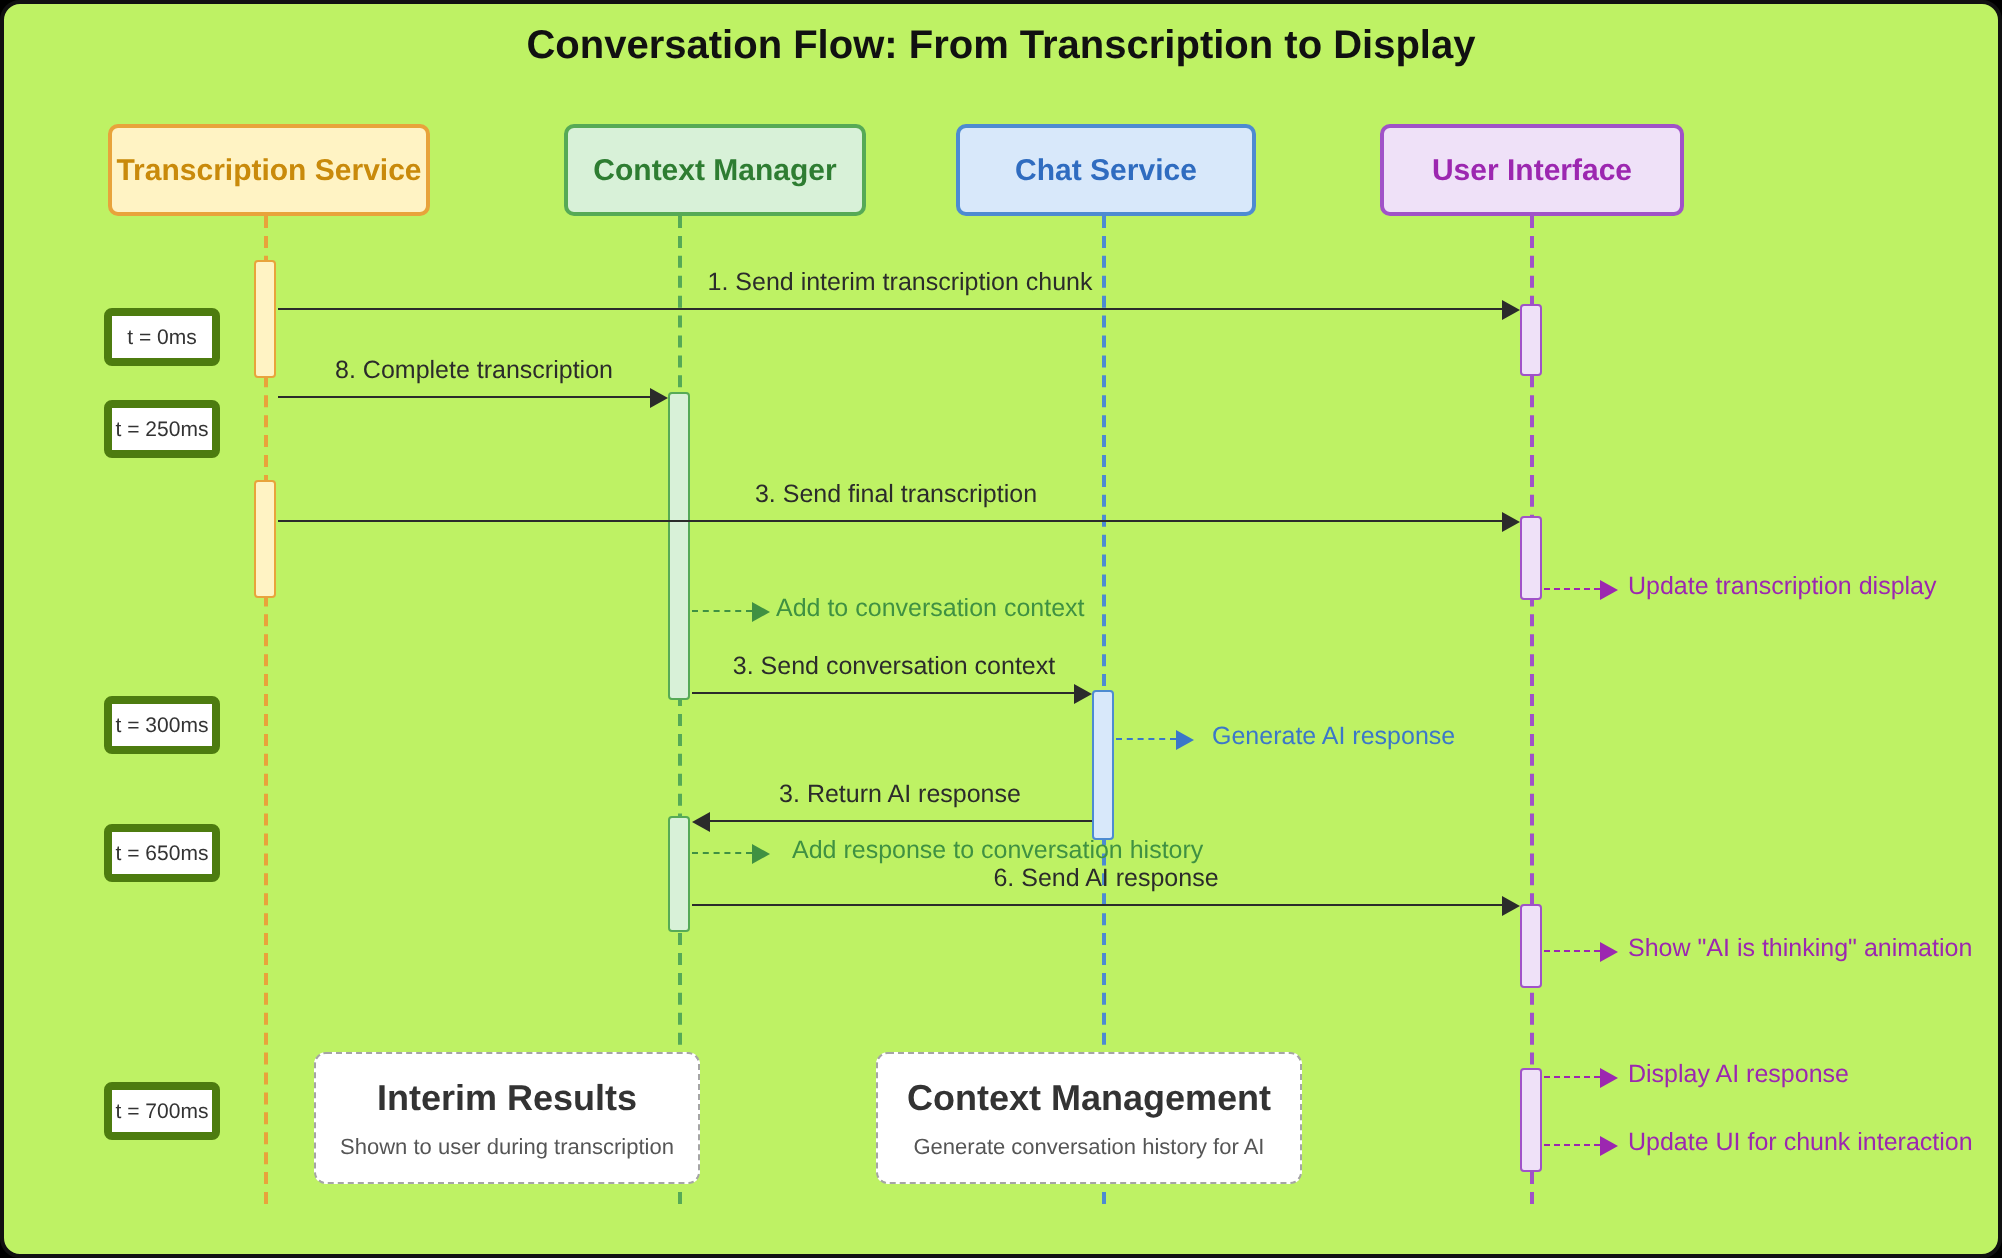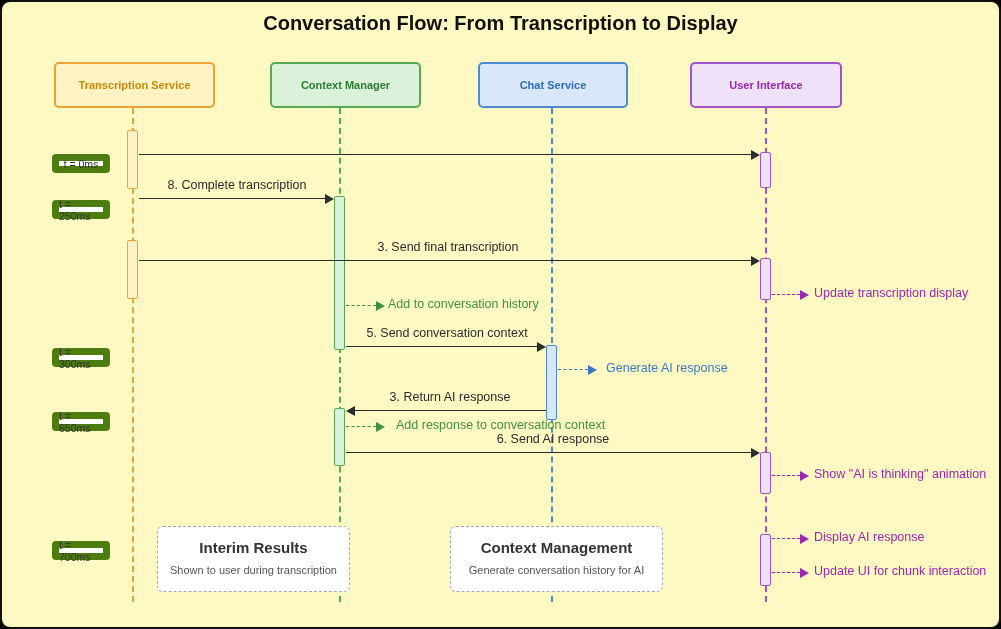--- a/index.html
+++ b/index.html
@@ -1,20 +1,20 @@
 <!DOCTYPE html>
 <html><head>
 <meta charset="utf-8">
 <style>
   html, body { margin: 0; padding: 0; background: #000; }
   .frame {
     position: relative;
     width: 1001px;
     height: 629px;
-    background: #fef9c3;
+    background: #bef264;
     border: 2px solid #111;
     border-radius: 10px;
     box-sizing: border-box;
     overflow: hidden;
     font-family: "Liberation Sans", sans-serif;
   }
   .title {
     position: absolute;
     top: 10px; left: 0; width: 100%;
     text-align: center;
@@ -32,21 +32,21 @@
   .participant {
     position: absolute;
     top: 60px;
     height: 46px;
     border: 2px solid;
     border-radius: 5px;
     box-sizing: border-box;
     display: flex;
     align-items: center;
     justify-content: center;
-    font-size: 11px;
+    font-size: 15px;
     font-weight: bold;
     background: #fff;
   }
   .activation {
     position: absolute;
     width: 9px;
     border: 1.5px solid;
     border-radius: 2px;
     box-sizing: content-box;
     background: #fff;
@@ -85,116 +85,117 @@
   }
   .ann-label {
     position: absolute;
     font-size: 12.5px;
     white-space: nowrap;
   }
   .time-label {
     position: absolute;
     left: 50px;
     width: 58px;
-    height: 19px;
-    border: 7px solid #4d7c0f;
+    height: 29px;
+    border: 4px solid #4d7c0f;
     border-radius: 4px;
     background: #fff;
     box-sizing: border-box;
     display: flex;
     align-items: center;
     justify-content: center;
     font-size: 10.5px;
     color: #333;
   }
   .note {
     position: absolute;
     border: 1.5px dashed #a5a5a5;
     border-radius: 6px;
     background: #fff;
     box-sizing: border-box;
     text-align: center;
     padding-top: 12px;
   }
-  .note-title { font-size: 15px; font-weight: bold; color: #333; margin-bottom: 8px; }
+  .note-title { font-size: 18px; font-weight: bold; color: #333; margin-bottom: 8px; }
   .note-body  { font-size: 11px; color: #555; }
 </style>
 </head>
 <body>
 
 <div class="frame">
 
   <div class="title">Conversation Flow: From Transcription to Display</div>
 
   <div class="lifeline" style="left: 130px; border-color: rgb(232, 163, 59);"></div>
   <div class="lifeline" style="left: 337px; border-color: rgb(86, 170, 86);"></div>
   <div class="lifeline" style="left: 549px; border-color: rgb(77, 139, 209);"></div>
   <div class="lifeline" style="left: 763px; border-color: rgb(160, 82, 200);"></div>
 
   <div class="participant" style="left: 52px; width: 161px; border-color: rgb(232, 163, 59); background-color: rgb(255, 243, 196); color: rgb(201, 138, 11);">Transcription Service</div>
-  <div class="participant" style="left: 268px; width: 151px; border-color: rgb(86, 170, 86); background-color: rgb(216, 241, 216); color: rgb(46, 125, 50); text-align: center;">Context Manager</div>
+  <div class="participant" style="left: 280px; width: 151px; border-color: rgb(86, 170, 86); background-color: rgb(216, 241, 216); color: rgb(46, 125, 50); text-align: center;">Context Manager</div>
   <div class="participant" style="left: 476px; width: 150px; border-color: rgb(77, 139, 209); background-color: rgb(216, 232, 250); color: rgb(47, 108, 192);">Chat Service</div>
   <div class="participant" style="left: 688px; width: 152px; border-color: rgb(160, 82, 200); background-color: rgb(239, 225, 248); color: rgb(156, 39, 176);">User Interface</div>
 
   <div class="activation" style="left: 125px; top: 128px; height: 57px; border-color: rgb(232, 163, 59); background-color: rgb(255, 243, 196);"></div>
   <div class="activation" style="left: 125px; top: 238px; height: 57px; border-color: rgb(232, 163, 59); background-color: rgb(255, 243, 196);"></div>
   <div class="activation" style="left: 332px; top: 194px; height: 152px; border-color: rgb(86, 170, 86); background-color: rgb(216, 241, 216);"></div>
   <div class="activation" style="left: 332px; top: 406px; height: 56px; border-color: rgb(86, 170, 86); background-color: rgb(216, 241, 216);"></div>
   <div class="activation" style="left: 544px; top: 343px; height: 73px; border-color: rgb(77, 139, 209); background-color: rgb(216, 232, 250);"></div>
   <div class="activation" style="left: 758px; top: 150px; height: 34px; border-color: rgb(160, 82, 200); background-color: rgb(239, 225, 248);"></div>
   <div class="activation" style="left: 758px; top: 256px; height: 40px; border-color: rgb(160, 82, 200); background-color: rgb(239, 225, 248);"></div>
   <div class="activation" style="left: 758px; top: 450px; height: 40px; border-color: rgb(160, 82, 200); background-color: rgb(239, 225, 248);"></div>
   <div class="activation" style="left: 758px; top: 532px; height: 50px; border-color: rgb(160, 82, 200); background-color: rgb(239, 225, 248);"></div>
 
   <div class="time-label" style="top:152px">t = 0ms</div>
   <div class="time-label" style="top:198px">t = 250ms</div>
   <div class="time-label" style="top:346px">t = 300ms</div>
   <div class="time-label" style="top:410px">t = 650ms</div>
   <div class="time-label" style="top:539px">t = 700ms</div>
 
   <div class="arrow" style="left: 137px; top: 152px; width: 612px; --c: #2B2B2B;"></div>
+  <div class="msg-label" style="left:448px;top:132px">1. Send interim transcription chunk</div>
 
   <div class="arrow" style="left: 137px; top: 196px; width: 186px; --c: #2B2B2B;"></div>
   <div class="msg-label" style="left:235px;top:176px">8. Complete transcription</div>
 
   <div class="arrow" style="left: 137px; top: 258px; width: 612px; --c: #2B2B2B;"></div>
   <div class="msg-label" style="left:446px;top:238px">3. Send final transcription</div>
 
   <div class="arrow" style="left: 344px; top: 344px; width: 191px; --c: #2B2B2B;"></div>
-  <div class="msg-label" style="left:445px;top:324px">5. Send conversation context</div>
+  <div class="msg-label" style="left:445px;top:324px">3. Send conversation context</div>
 
   <div class="arrow left" style="left: 353px; top: 408px; width: 191px; --c: #2B2B2B;"></div>
   <div class="msg-label" style="left:448px;top:388px">3. Return AI response</div>
 
   <div class="arrow" style="left: 344px; top: 450px; width: 405px; --c: #2B2B2B;"></div>
   <div class="msg-label" style="left:551px;top:430px">6. Send AI response</div>
 
   <div class="arrow dashed" style="left: 770px; top: 292px; width: 28px; --c: #9C27B0;"></div>
   <div class="ann-label" style="left: 812px; top: 284px; color: rgb(156, 39, 176);">Update transcription display</div>
 
   <div class="arrow dashed" style="left: 344px; top: 303px; width: 30px; --c: #3F9142;"></div>
-  <div class="ann-label" style="left: 386px; top: 295px; color: rgb(63, 145, 66);">Add to conversation history</div>
+  <div class="ann-label" style="left: 386px; top: 295px; color: rgb(63, 145, 66);">Add to conversation context</div>
 
   <div class="arrow dashed" style="left: 556px; top: 367px; width: 30px; --c: #3B77C9;"></div>
   <div class="ann-label" style="left: 604px; top: 359px; color: rgb(59, 119, 201);">Generate AI response</div>
 
   <div class="arrow dashed" style="left: 344px; top: 424px; width: 30px; --c: #3F9142;"></div>
-  <div class="ann-label" style="left: 394px; top: 416px; color: rgb(63, 145, 66);">Add response to conversation context</div>
+  <div class="ann-label" style="left: 394px; top: 416px; color: rgb(63, 145, 66);">Add response to conversation history</div>
 
   <div class="arrow dashed" style="left: 770px; top: 473px; width: 28px; --c: #9C27B0;"></div>
   <div class="ann-label" style="left: 812px; top: 465px; color: rgb(156, 39, 176);">Show "AI is thinking" animation</div>
 
   <div class="arrow dashed" style="left: 770px; top: 536px; width: 28px; --c: #9C27B0;"></div>
   <div class="ann-label" style="left: 812px; top: 528px; color: rgb(156, 39, 176);">Display AI response</div>
 
   <div class="arrow dashed" style="left: 770px; top: 570px; width: 28px; --c: #9C27B0;"></div>
   <div class="ann-label" style="left: 812px; top: 562px; color: rgb(156, 39, 176);">Update UI for chunk interaction</div>
 
   <div class="note" style="left:155px;top:524px;width:193px;height:66px">
     <div class="note-title">Interim Results</div>
     <div class="note-body">Shown to user during transcription</div>
   </div>
-  <div class="note" style="left:448px;top:524px;width:213px;height:66px">
+  <div class="note" style="left:436px;top:524px;width:213px;height:66px">
     <div class="note-title">Context Management</div>
     <div class="note-body">Generate conversation history for AI</div>
   </div>
 
 </div>
 
 </body></html>

